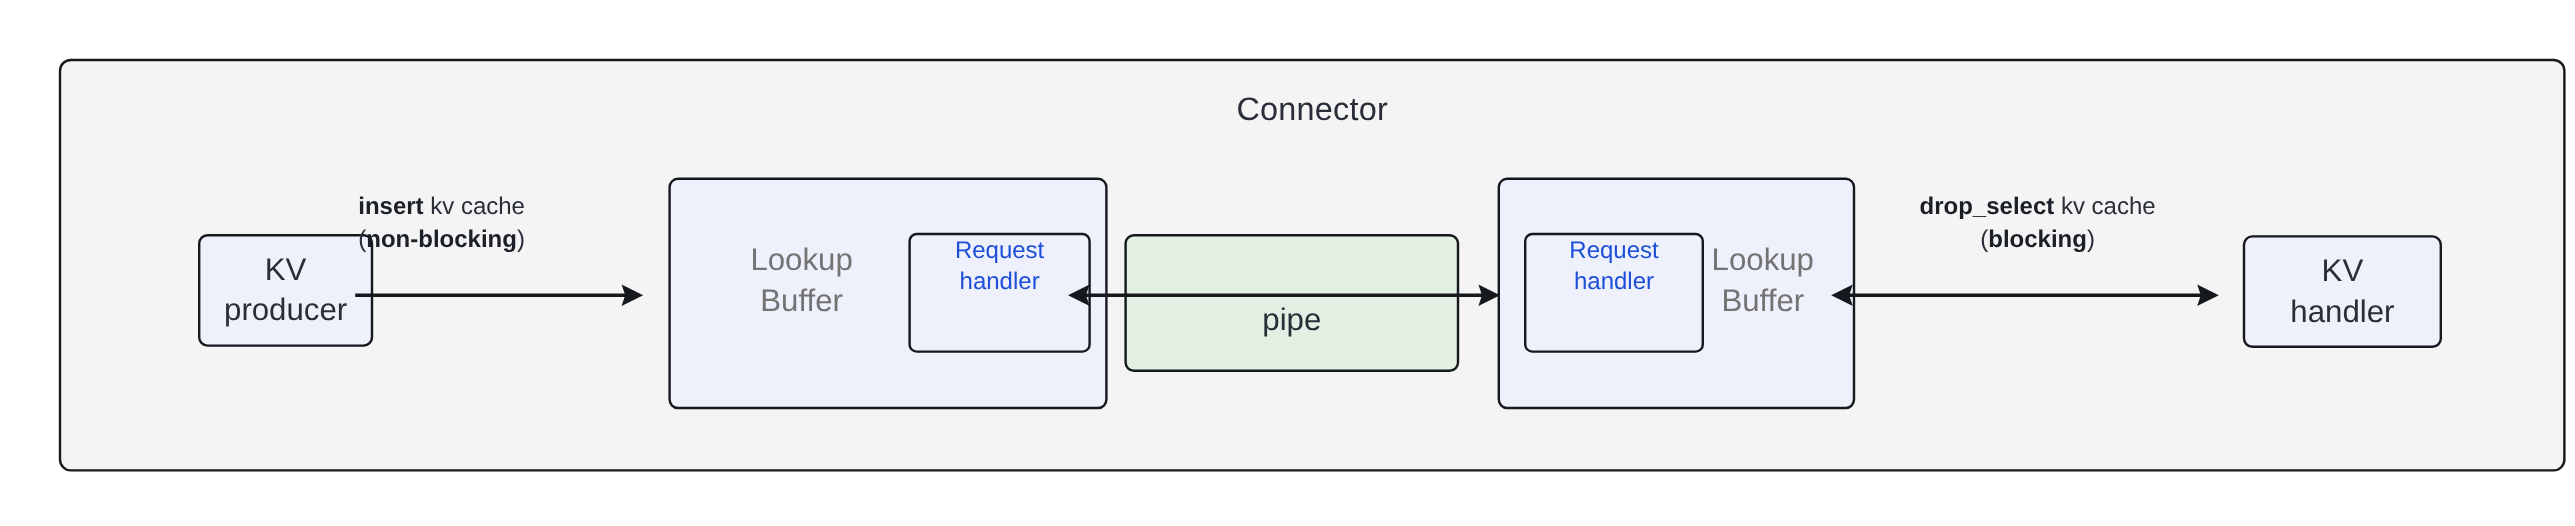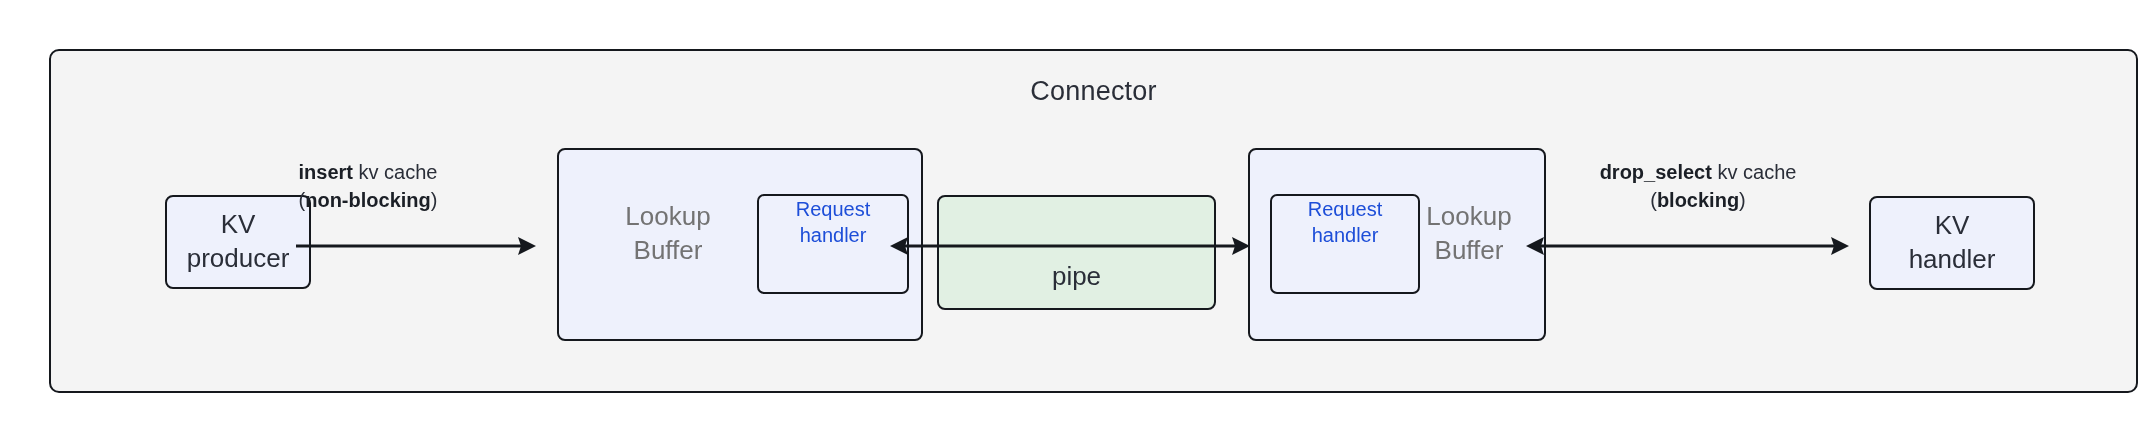--- a/index.html
+++ b/index.html
@@ -95,21 +95,21 @@
     text-align: center;
     line-height: 1.30;
     font-size: 20px;
     color: #1d4ed8;
     white-space: nowrap;
   }
   #lookup-buffer-left  .inner-node { left: 198px; top: 44px; width: 152px; height: 100px; }
   #lookup-buffer-right .inner-node { left: 20px;  top: 44px; width: 150px; height: 100px; }
 
   
-  #pipe { left: 937px; top: 195px; width: 279px; height: 115px; align-items: flex-end; padding-bottom: 14px; }
+  #pipe { left: 937px; top: 195px; width: 279px; height: 115px; align-items: flex-end; padding-bottom: 24px; }
 
   
   #arrow-layer {
     position: absolute;
     left: 0; top: 0;
     width: 2146px; height: 438px;
     pointer-events: none;
   }
 
   

